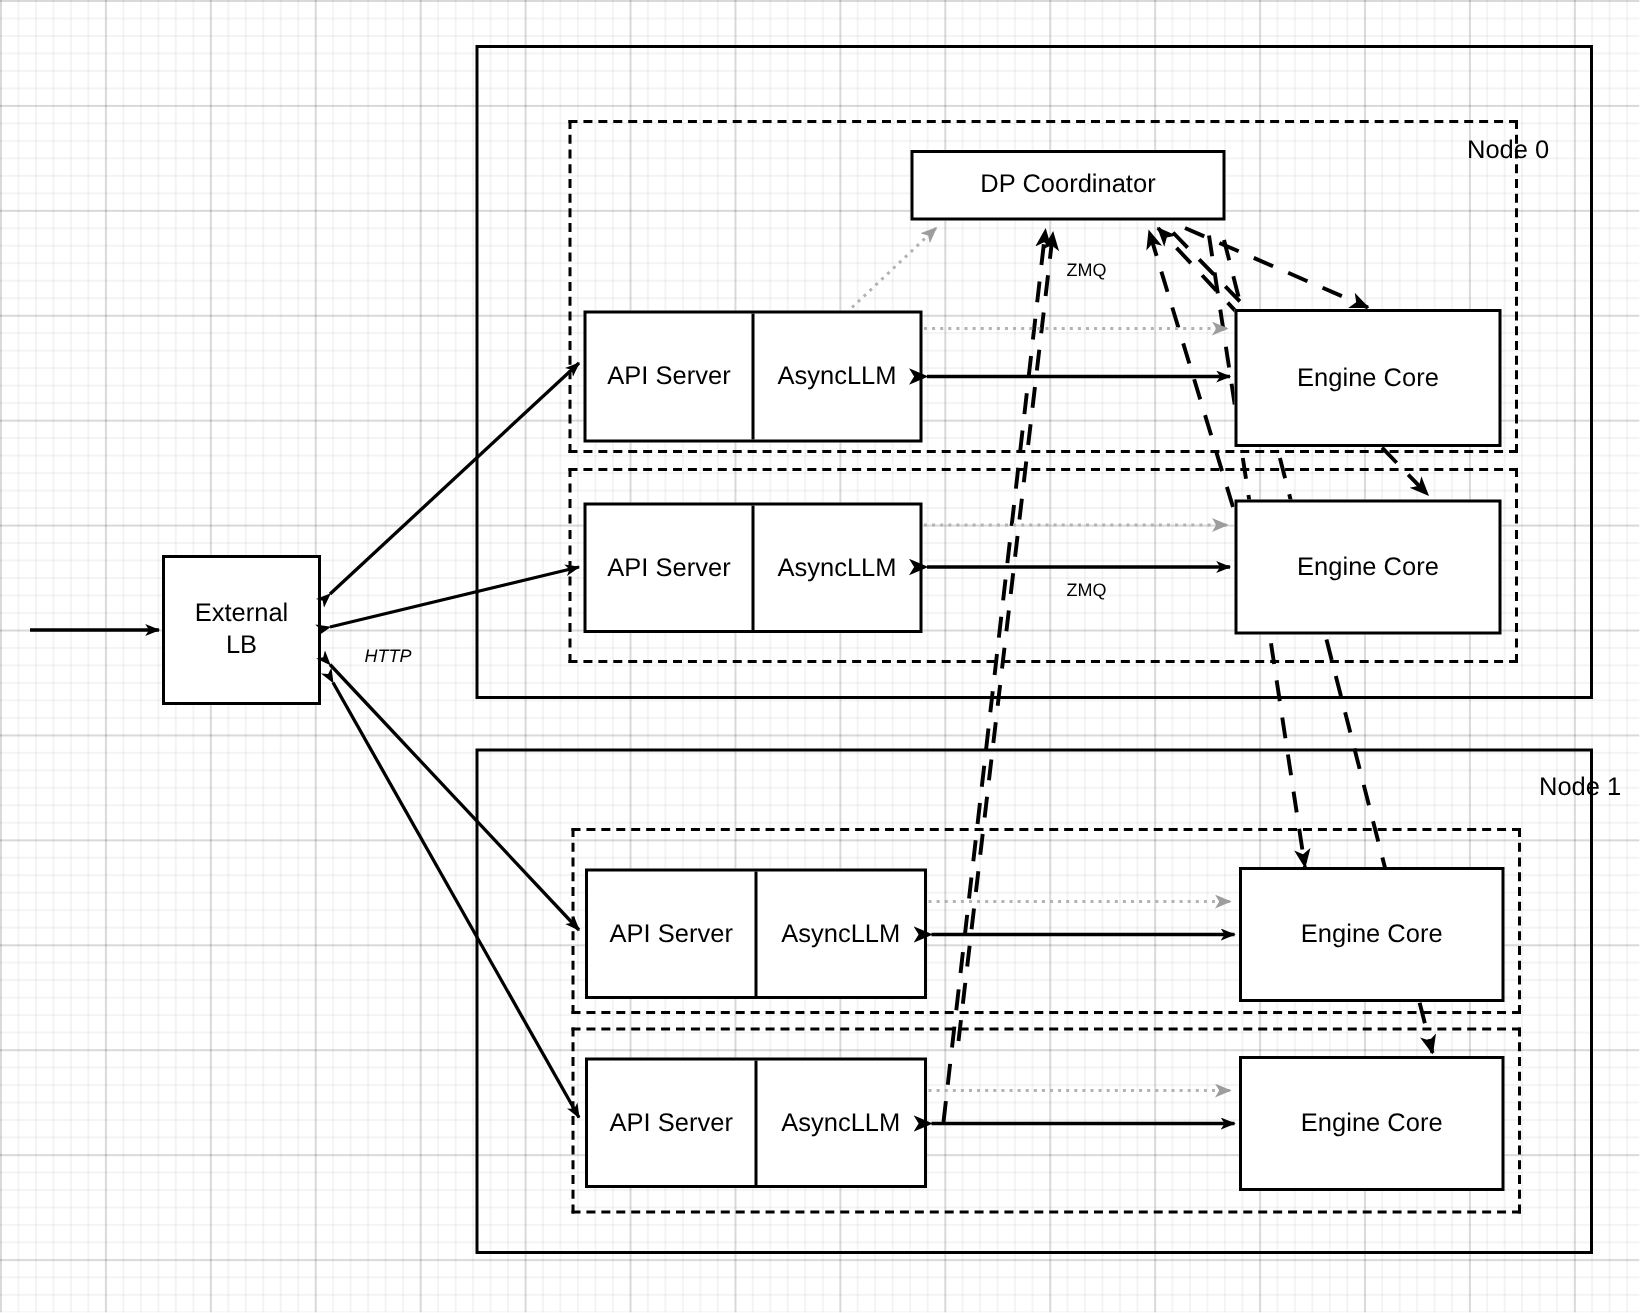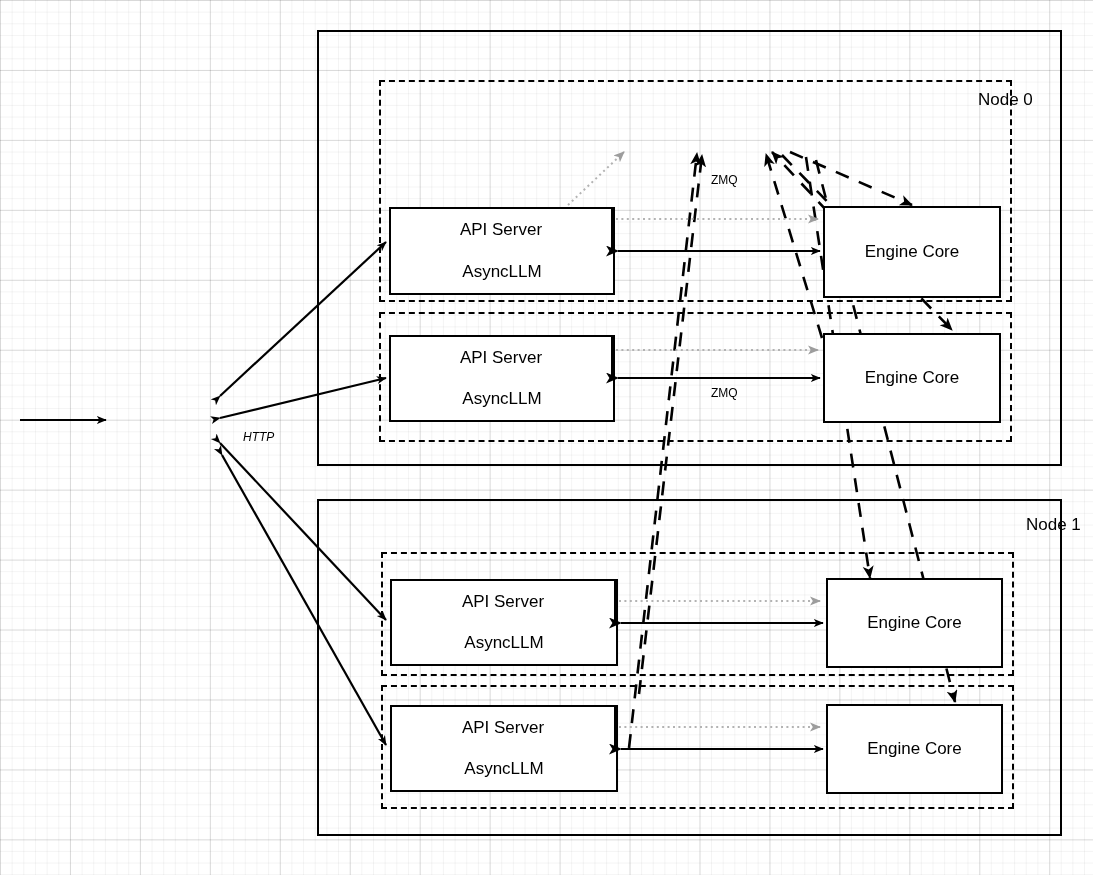--- a/index.html
+++ b/index.html
@@ -72,21 +72,20 @@
     background: transparent;
     white-space: nowrap;
   }
   .split-box {
     position: absolute;
     box-sizing: border-box;
     background: #ffffff;
     border: 2px solid #000000;
     display: flex;
     align-items: stretch;
-    flex-direction: column;
   }
   .split-half {
     flex: 1 1 0;
     display: flex;
     align-items: center;
     justify-content: center;
     font-size: 17px;
     color: #000000;
   }
   .split-half.left {
@@ -137,21 +136,28 @@
 
   <div class="dashed-group" style="left:379px; top:312px; width:633px; height:130px;"></div>
 
   <div class="node-outer" style="left:317px; top:499px; width:745px; height:337px;"></div>
   <div class="node-label" style="left:982px; top:515px;margin-left:44px;">Node 1</div>
 
   <div class="dashed-group" style="left:381px; top:552px; width:633px; height:124px;"></div>
 
   <div class="dashed-group" style="left:381px; top:685px; width:633px; height:124px;"></div>
 
-
+  <div class="box" style="left:607px; top:100px; width:210px; height:47px;">
+    <span>DP Coordinator</span>
+  </div>
+
+  <div class="box" style="left:108px; top:370px; width:106px; height:100px; flex-direction:column;">
+    <span>External</span>
+    <span>LB</span>
+  </div>
   <div class="edge-label" style="left:243px; top:430px;font-style:italic;">HTTP</div>
 
   <div class="split-box" style="left:389px; top:207px; width:226px; height:88px;">
     <div class="split-half left">
       <span>API Server</span>
     </div>
     <div class="split-half">
       <span>AsyncLLM</span>
     </div>
   </div>

